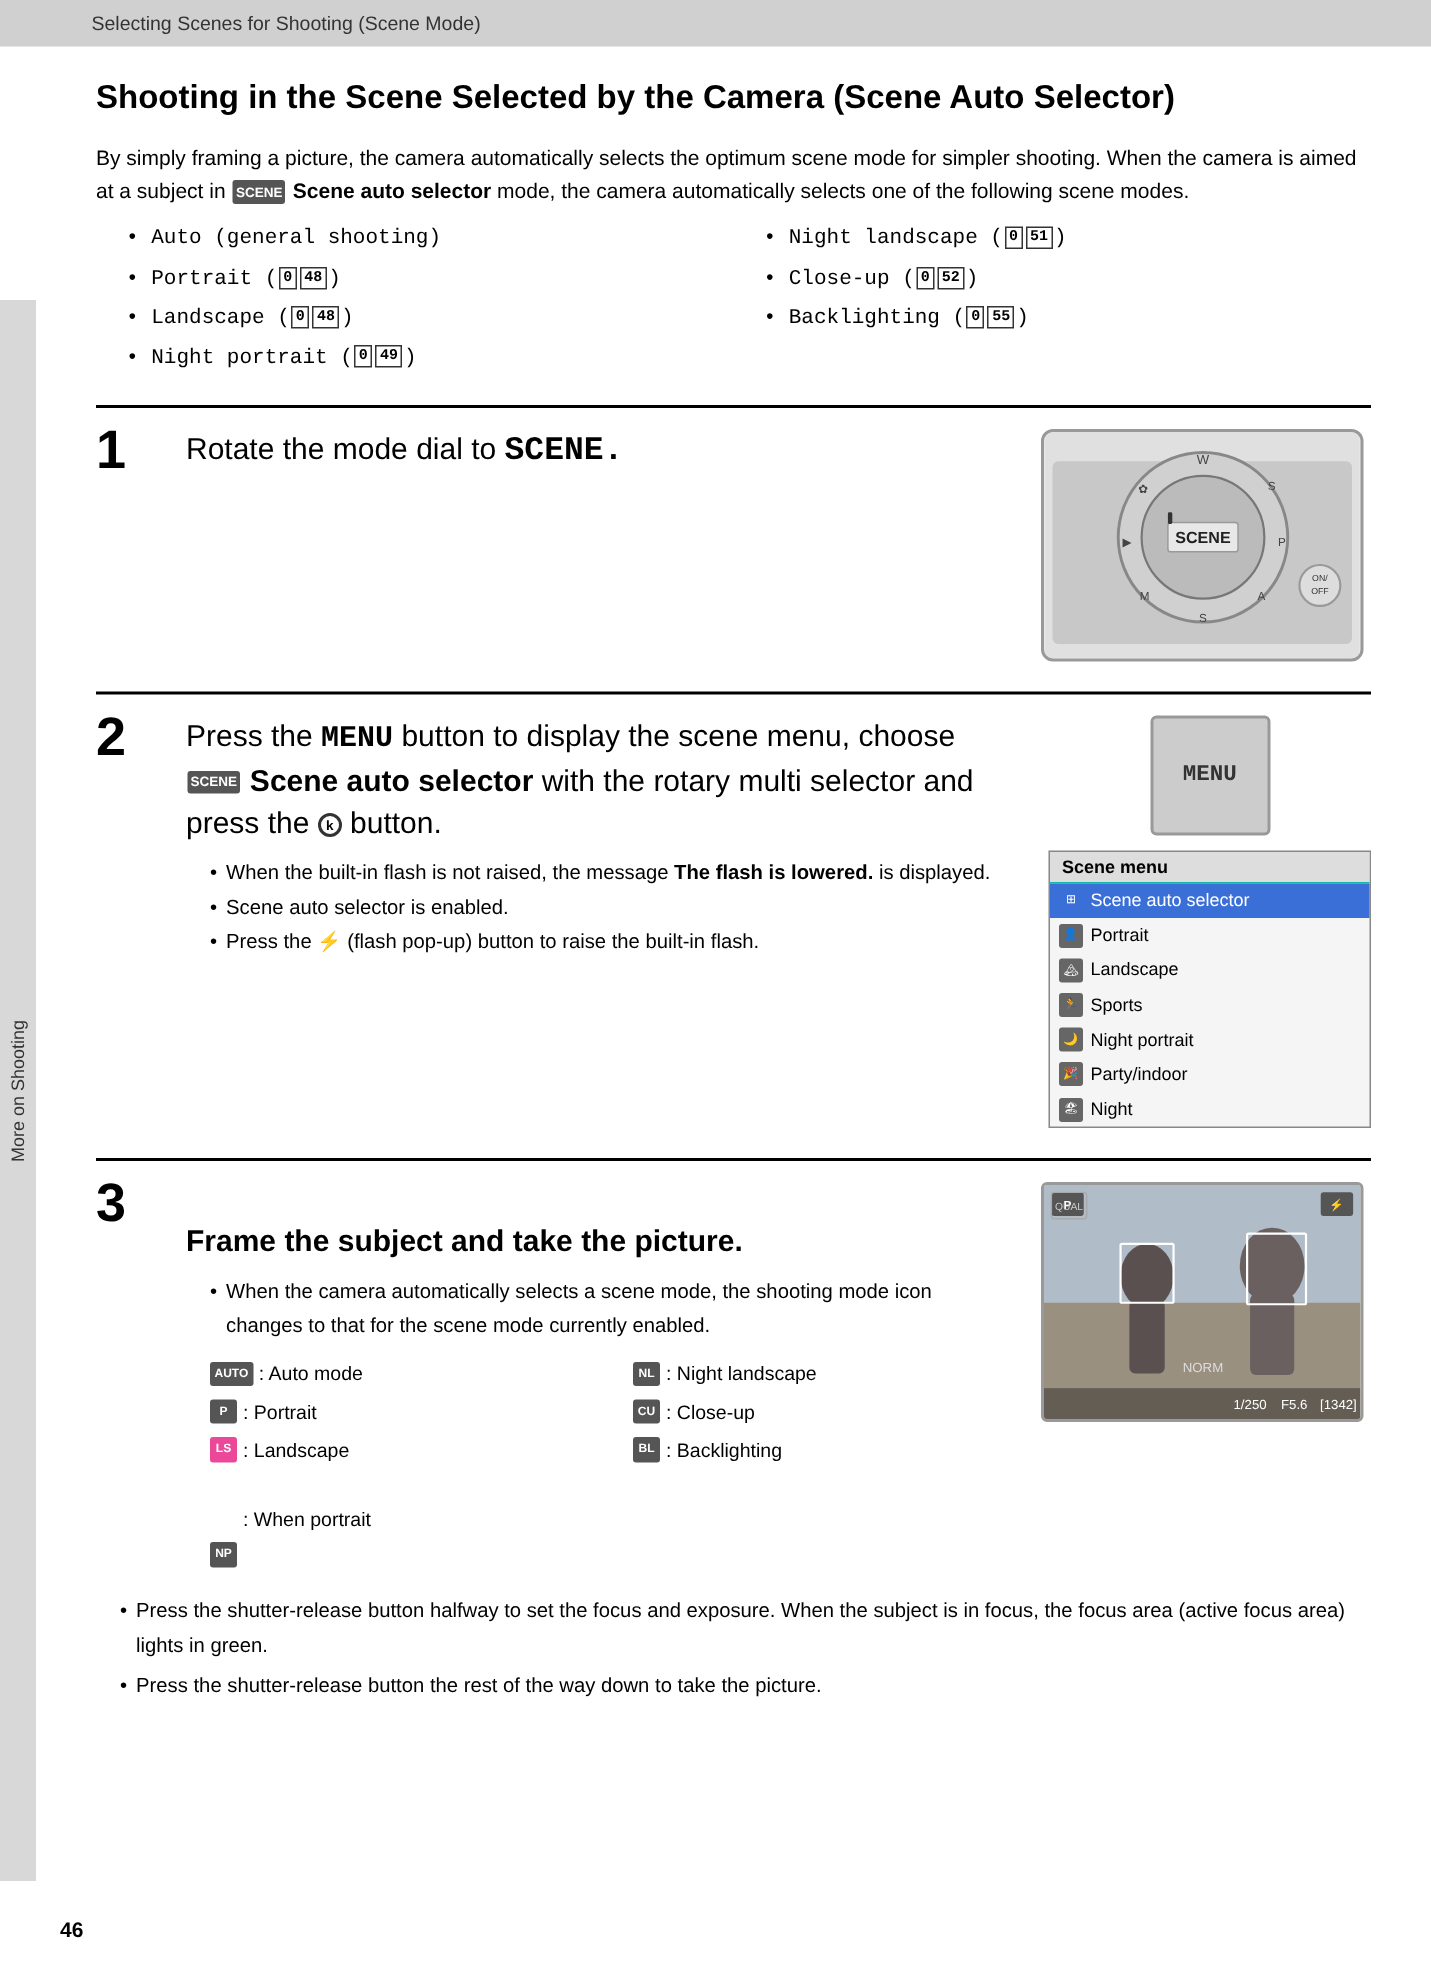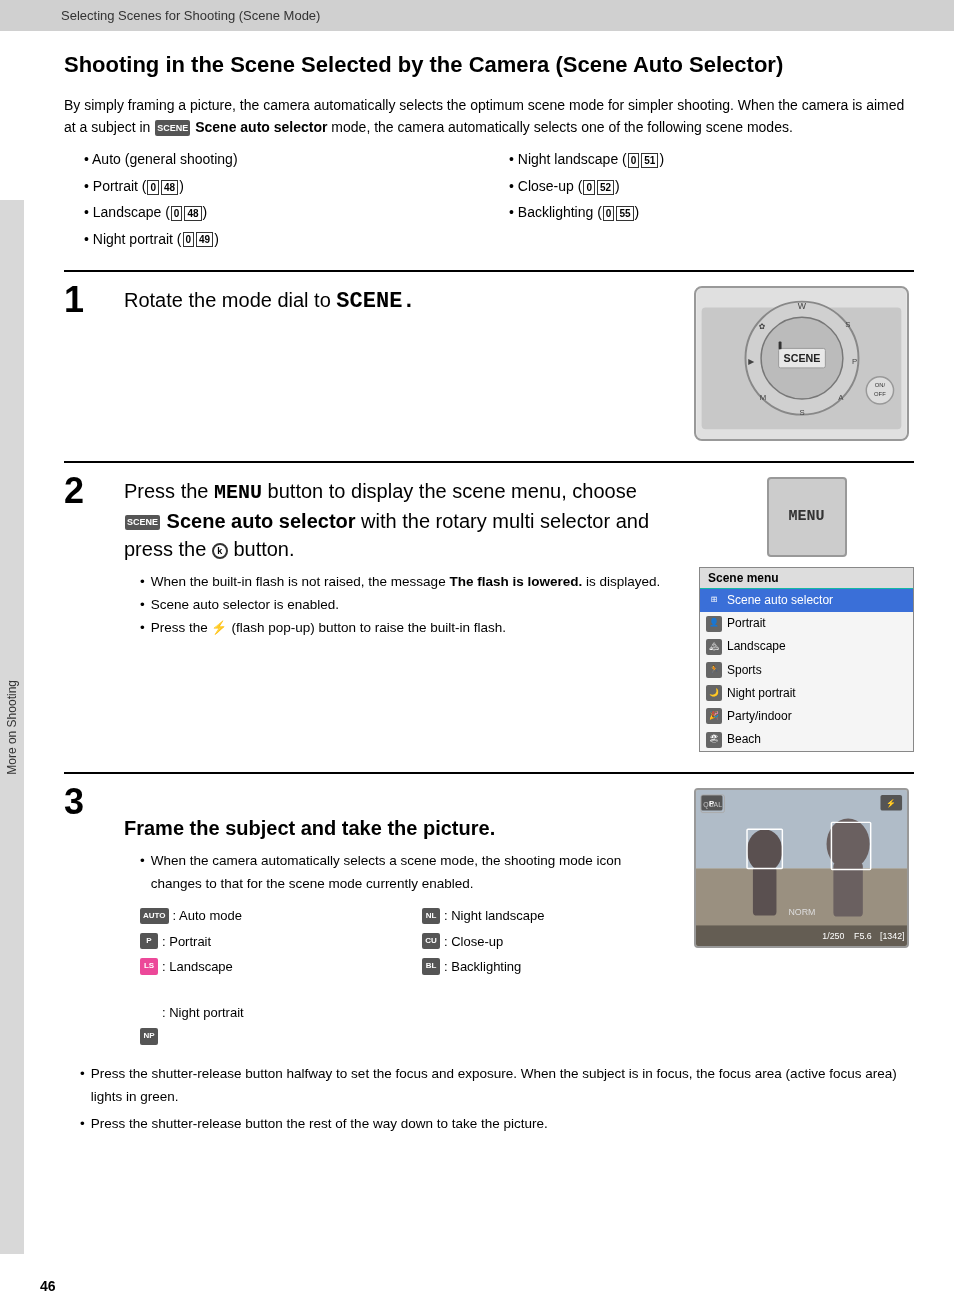--- a/index.html
+++ b/index.html
@@ -50,20 +50,21 @@
       margin: 0 1px;
       font-weight: bold;
     }
     .bullet-list {
       display: grid;
       grid-template-columns: 1fr 1fr;
       gap: 4px 20px;
       margin: 10px 0 10px 20px;
       font-size: 14px;
       line-height: 1.6;
+      font-family: Liberation Mono, monospace;
     }
     .bullet-item::before {
       content: '• ';
     }
     .book-ref {
       display: inline-block;
       border: 1px solid #333;
       font-size: 10px;
       padding: 0 2px;
       vertical-align: middle;
@@ -397,21 +398,21 @@
             <div class="scene-menu-item">
               <div class="menu-icon">🌙</div>
               <span>Night portrait</span>
             </div>
             <div class="scene-menu-item">
               <div class="menu-icon">🎉</div>
               <span>Party/indoor</span>
             </div>
             <div class="scene-menu-item">
               <div class="menu-icon">🏖</div>
-              <span>Beach</span>
+              <span>Night</span>
             </div>
           </div>
         </div>
       </div>
     </div>
 
     <div class="step3-section">
       <div class="step3-top">
         <div class="step-number">3</div>
         <div class="step3-content">
@@ -442,21 +443,21 @@
             <div class="icon-row">
               <span style="display:inline-block;background:#ec4899;color:#fff;font-size:8px;padding:1px 3px;border-radius:2px;font-weight:bold;min-width:18px;text-align:center;">LS</span>
               <span>: Landscape</span>
             </div>
             <div class="icon-row">
               <span style="display:inline-block;background:#555;color:#fff;font-size:8px;padding:1px 3px;border-radius:2px;font-weight:bold;min-width:18px;text-align:center;">BL</span>
               <span>: Backlighting</span>
             </div>
             <div class="icon-row">
               <span style="display:inline-block;background:#555;color:#fff;font-size:8px;padding:1px 3px;border-radius:2px;font-weight:bold;min-width:18px;text-align:center;margin-top:48px;">NP</span>
-              <span>: Night portrait</span>
+              <span>: When portrait</span>
             </div>
           </div>
         </div>
 
         <div class="step-image">
           <div class="viewfinder">
             <svg viewBox="0 0 215 160" xmlns="http://www.w3.org/2000/svg">
               <rect width="215" height="160" fill="#c8c4b4"></rect>
 
               <rect x="0" y="0" width="215" height="80" fill="#b0bcc8"></rect>

